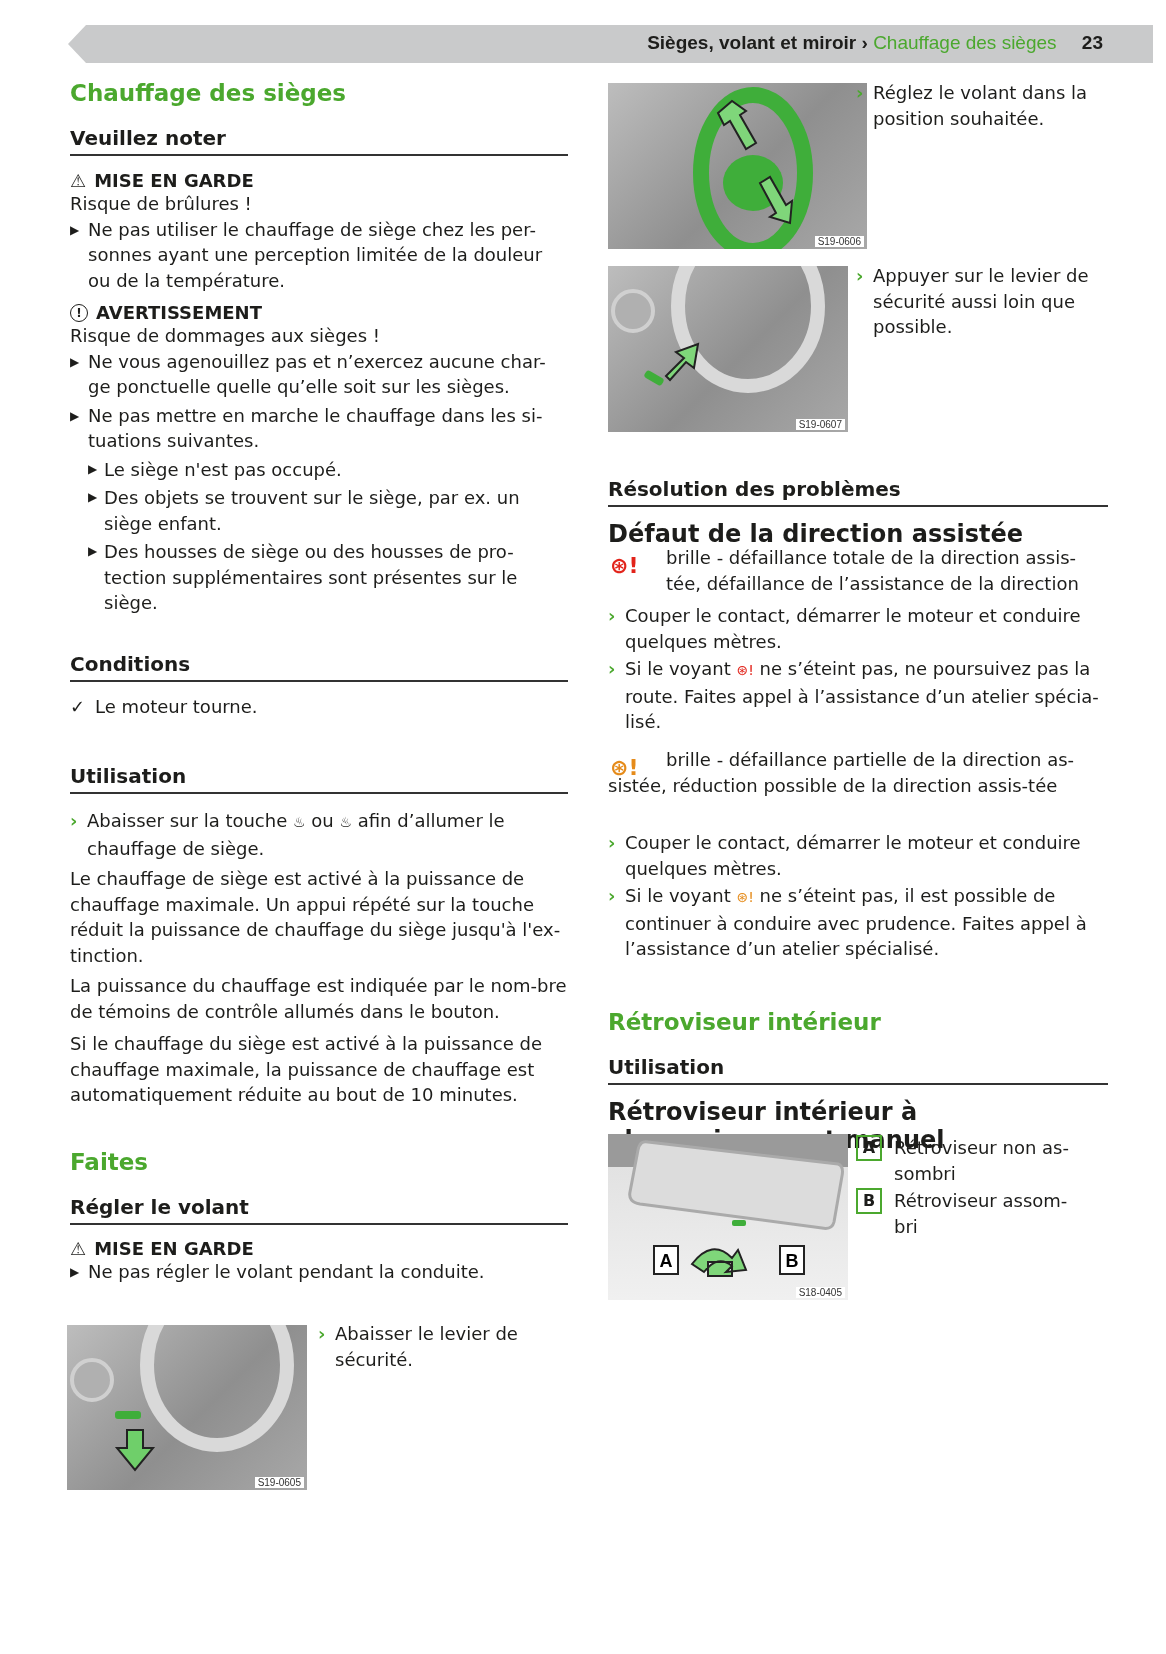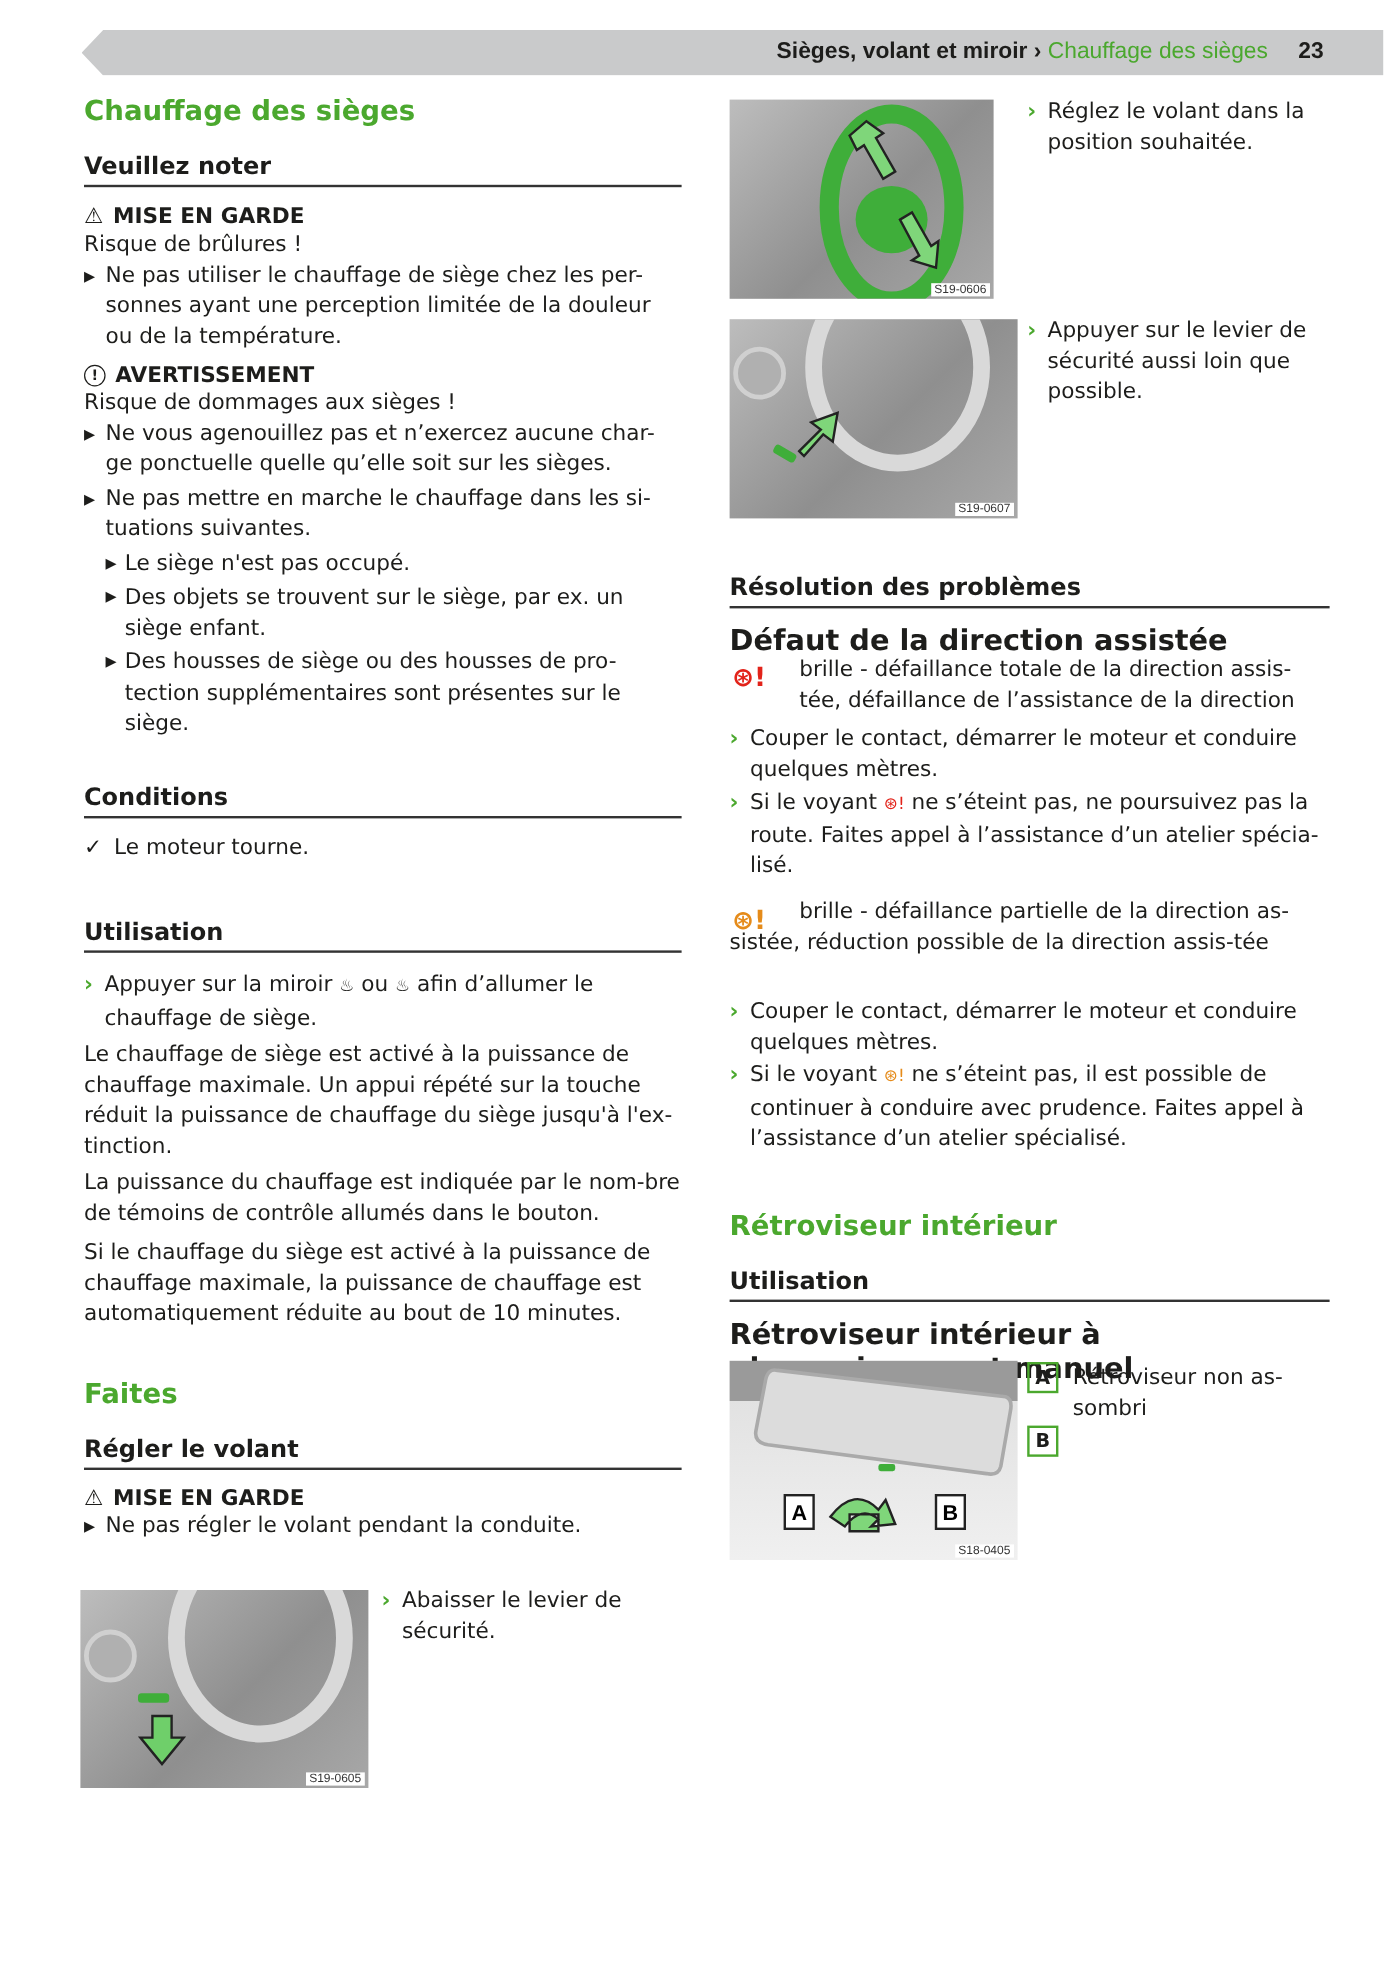--- a/index.html
+++ b/index.html
@@ -92,21 +92,21 @@
   <div class="abs h2" style="top:652px;">Conditions</div>
   <div class="abs p" style="top:694px; display:flex; gap:10px;">
     <span>✓</span>
       <span>Le moteur tourne.</span>
   </div>
 
   <div class="abs h2" style="top:764px;">Utilisation</div>
   <div class="abs step" style="top:808px; width:100%;">
     <span class="m">›</span>
     <span>
-      <span>Appuyer sur la miroir</span>
+      <span>Abaisser sur la touche</span>
       <span class="inl-ico">♨</span>
       <span>ou</span>
       <span class="inl-ico">♨</span>
       <span>afin d’allumer le chauffage de siège.</span>
     </span>
   </div>
   <div class="abs p" style="top:866px; width:100%;">Le chauffage de siège est activé à la puissance de chauffage maximale. Un appui répété sur la touche réduit la puissance de chauffage du siège jusqu'à l'ex-tinction.</div>
   <div class="abs p" style="top:973px; width:100%;">La puissance du chauffage est indiquée par le nom-bre de témoins de contrôle allumés dans le bouton.</div>
   <div class="abs p" style="top:1031px; width:100%;">Si le chauffage du siège est activé à la puissance de chauffage maximale, la puissance de chauffage est automatiquement réduite au bout de 10 minutes.</div>
 
@@ -132,21 +132,21 @@
     </svg>
     <span class="figcode">S19-0605</span>
   </div>
   <div class="abs step" style="left:248px; top:1321px; width:210px;">
     <span class="m">›</span>
     <span>Abaisser le levier de sécurité.</span>
   </div>
 </div>
 
 <div class="col colR">
-  <div class="fig" style="left:0; top:83px; width:220px; height:166px;">
+  <div class="fig" style="left:0; top:83px; width:259px; height:166px;text-align:center;">
     <svg width="240" height="166">
       <ellipse cx="135" cy="90" rx="52" ry="78" fill="none" stroke="#3fae3a" stroke-width="16"></ellipse>
       <ellipse cx="135" cy="100" rx="30" ry="28" fill="#3fae3a"></ellipse>
       <path d="M100 30 l14 -12 14 10 -6 4 16 28 -10 6 -16 -28 -6 4z" fill="#7fd67a" stroke="#222" stroke-width="2"></path>
       <path d="M142 100 l10 -6 16 28 6 -4 -2 22 -20 -6 6 -4z" fill="#7fd67a" stroke="#222" stroke-width="2"></path>
     </svg>
     <span class="figcode">S19-0606</span>
   </div>
   <div class="abs step" style="left:248px; top:80px; width:240px;">
     <span class="m">›</span>
@@ -221,15 +221,16 @@
     <span class="figcode">S18-0405</span>
   </div>
 
   <div class="abs" style="left:248px; top:1135px; width:230px;">
     <div class="p" style="display:flex;">
       <span class="label-box">A</span>
       <span>Rétroviseur non as-sombri</span>
     </div>
     <div class="p" style="display:flex; margin-top:2px;">
       <span class="label-box">B</span>
+      <span>Rétroviseur assom-bri</span>
     </div>
   </div>
 </div>
 
 </body></html>

